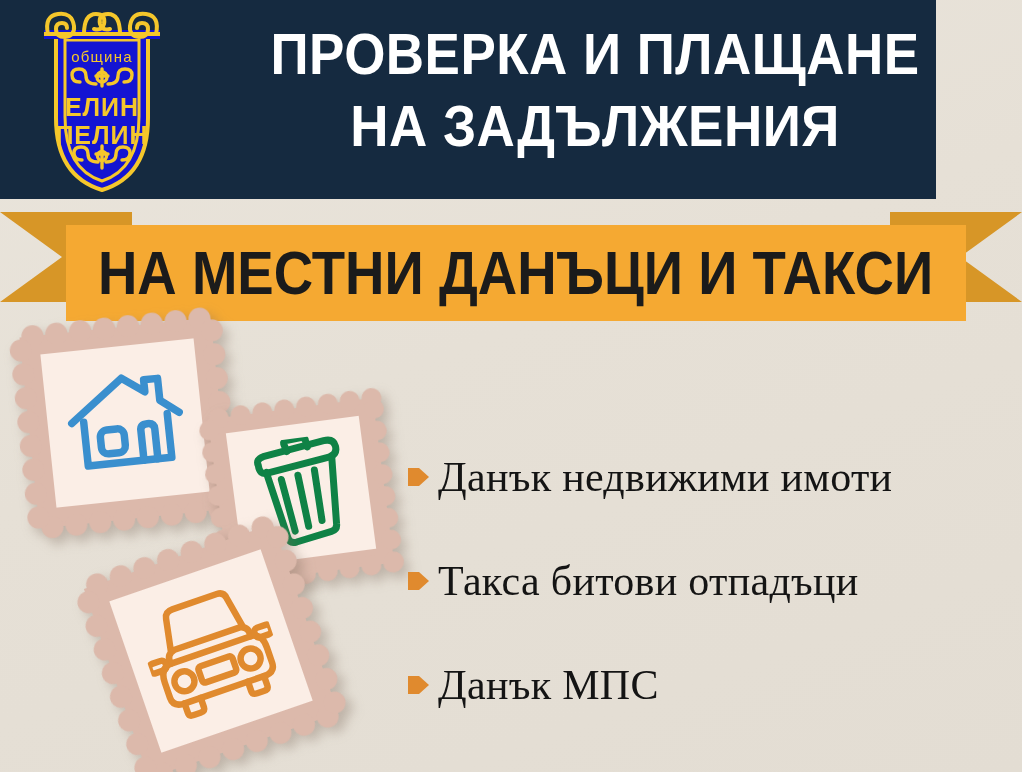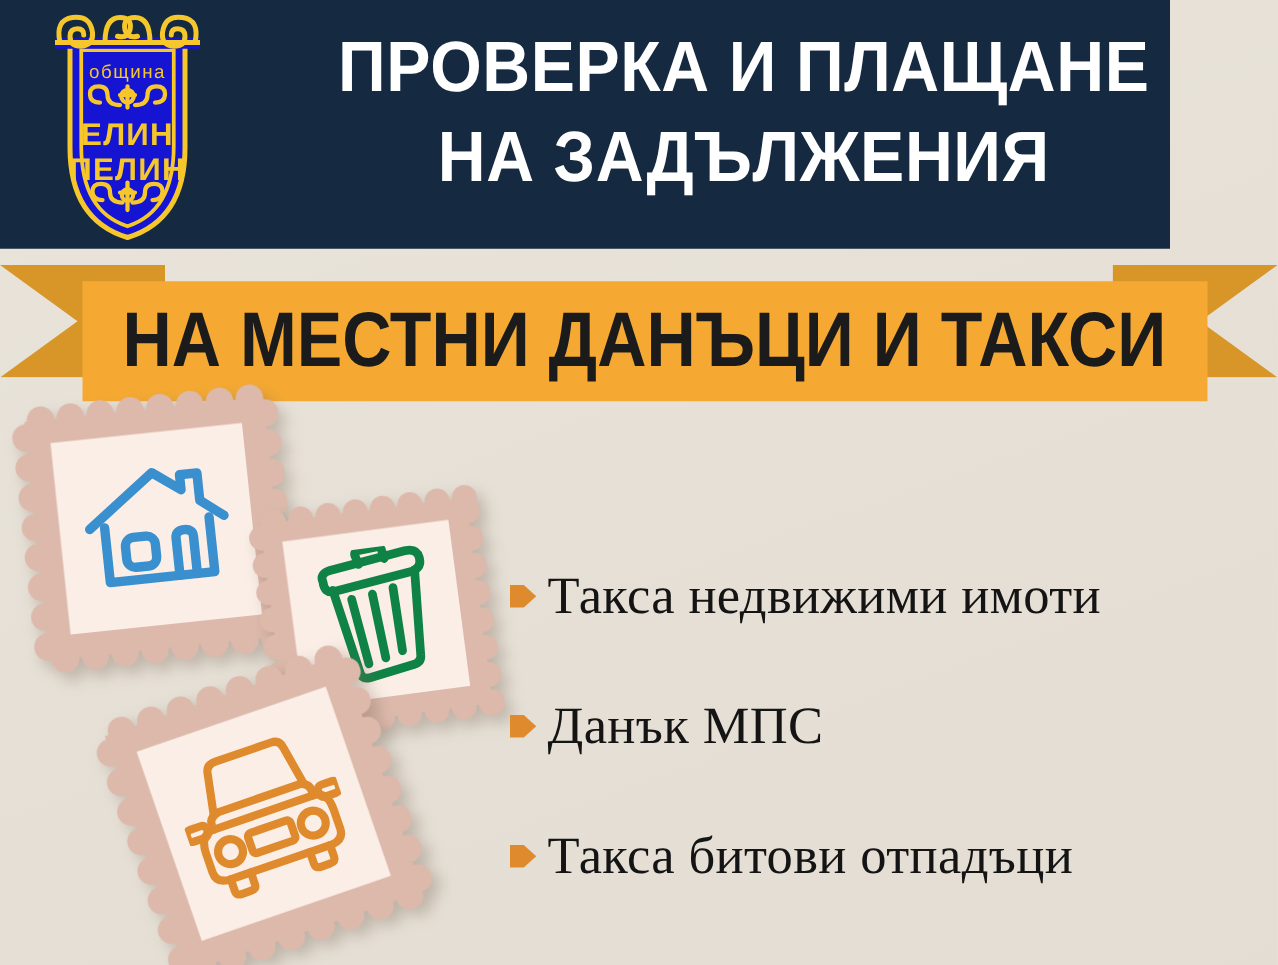--- a/index.html
+++ b/index.html
@@ -309,32 +309,32 @@
       </g>
     </svg>
   </div>
 
   <div class="bullets">
 
     <div class="bullet-row">
       <svg class="bullet-mark" width="22" height="26" viewBox="0 0 22 26">
         <path d="M0 4 L11 4 L21 13 L11 22 L0 22 Z" fill="#e08a2e"></path>
       </svg>
-      <span class="bullet-text">Такса недвижими имоти</span>
+      <span class="bullet-text">Данък недвижими имоти</span>
+    </div>
+
+    <div class="bullet-row">
+      <svg class="bullet-mark" width="22" height="26" viewBox="0 0 22 26">
+        <path d="M0 4 L11 4 L21 13 L11 22 L0 22 Z" fill="#e08a2e"></path>
+      </svg>
+      <span class="bullet-text">Такса битови отпадъци</span>
     </div>
 
     <div class="bullet-row">
       <svg class="bullet-mark" width="22" height="26" viewBox="0 0 22 26">
         <path d="M0 4 L11 4 L21 13 L11 22 L0 22 Z" fill="#e08a2e"></path>
       </svg>
       <span class="bullet-text">Данък МПС</span>
     </div>
 
-    <div class="bullet-row">
-      <svg class="bullet-mark" width="22" height="26" viewBox="0 0 22 26">
-        <path d="M0 4 L11 4 L21 13 L11 22 L0 22 Z" fill="#e08a2e"></path>
-      </svg>
-      <span class="bullet-text">Такса битови отпадъци</span>
-    </div>
-
   </div>
 
 </div>
 
 </body></html>

